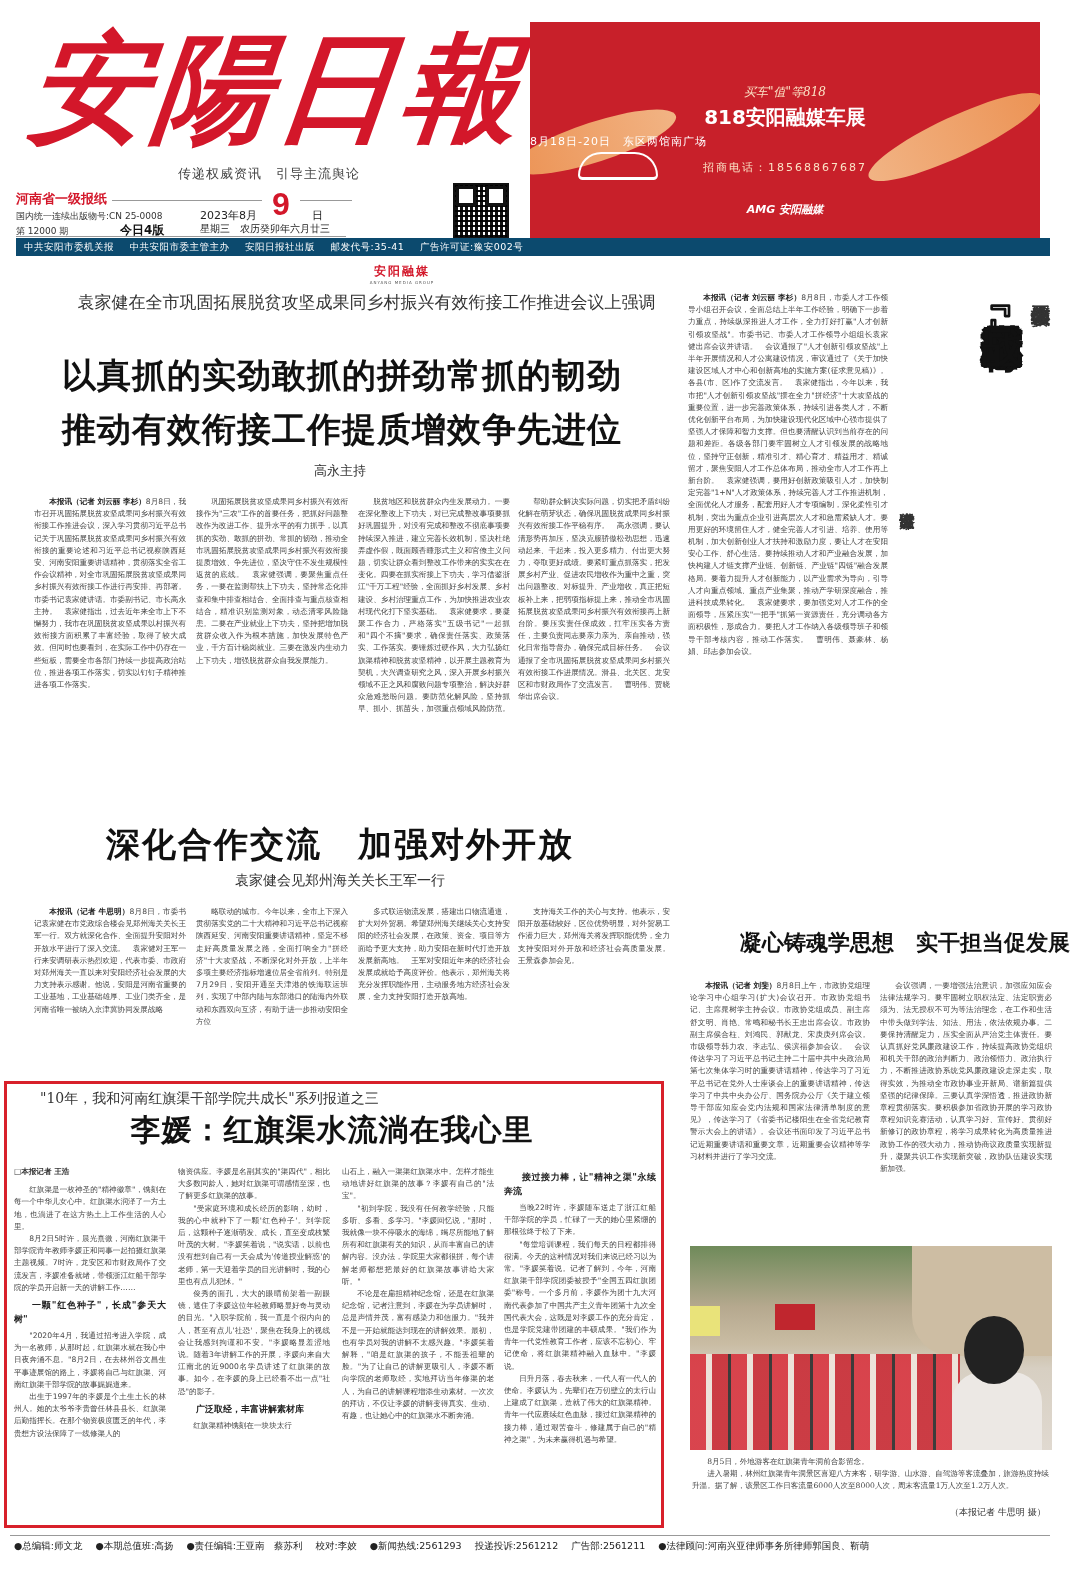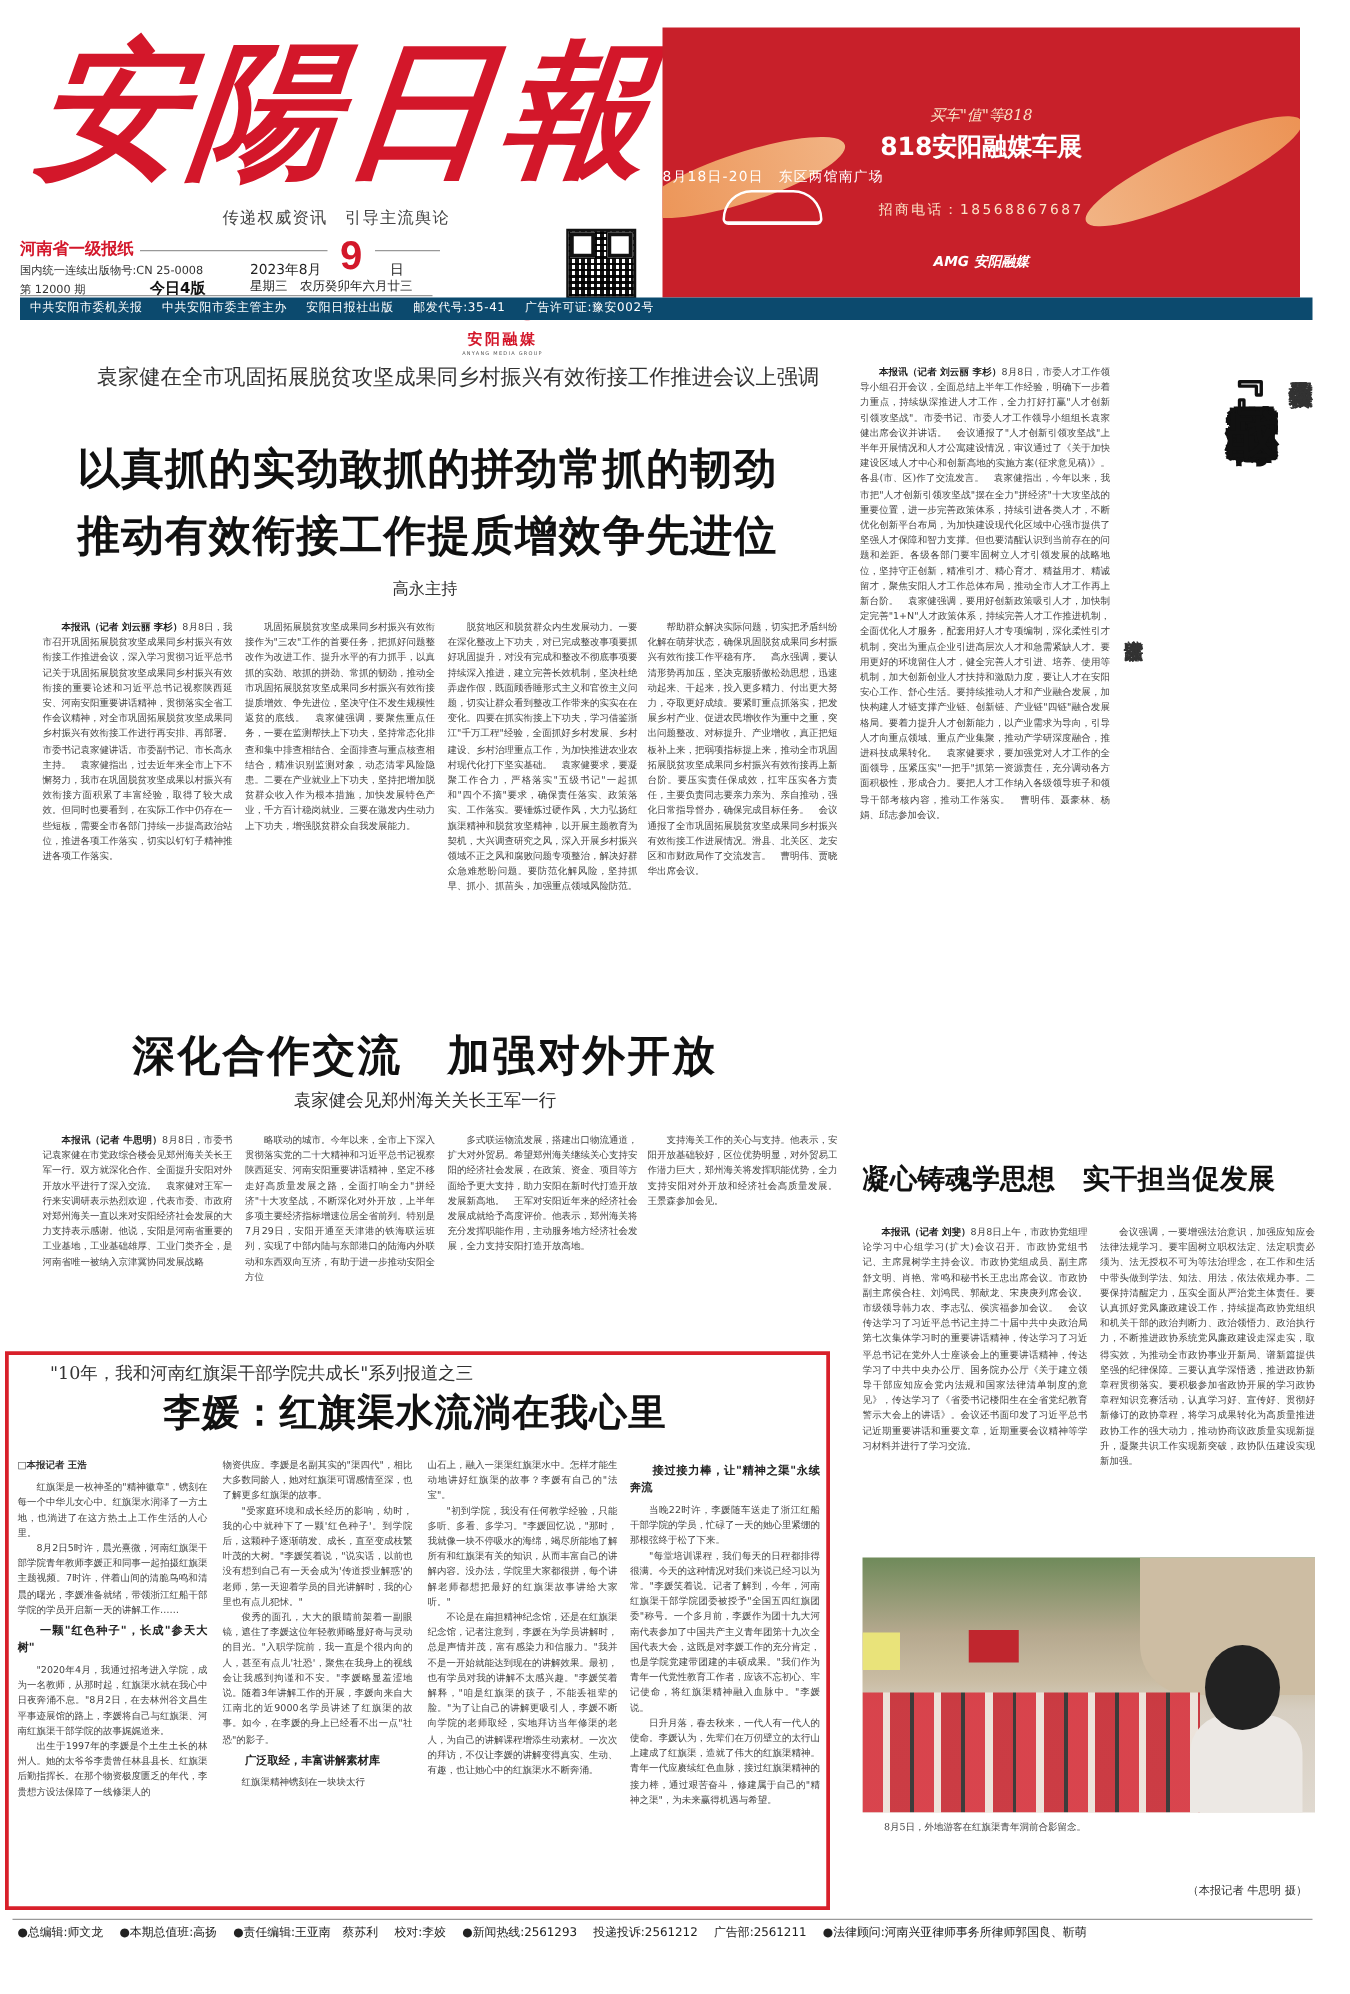--- a/index.html
+++ b/index.html
@@ -60,21 +60,21 @@
   
   .s2-vkicker { position: absolute; left: 1028px; top: 290px; width: 24px; font-size: 20px; line-height: 22px; color: #333; writing-mode: vertical-rl; }
   .s2-vhead { position: absolute; left: 930px; top: 292px; width: 96px; height: 610px; font-size: 42px; font-weight: bold; line-height: 48px; color: #111; writing-mode: vertical-rl; font-family: "DejaVu Serif", serif; }
   .s2-vsub { position: absolute; left: 895px; top: 500px; width: 22px; font-size: 16px; color: #333; writing-mode: vertical-rl; }
 
   
   .s3-head { position: absolute; left: 0; width: 680px; top: 822px; text-align: center; font-family: "DejaVu Serif", serif; font-weight: bold; font-size: 34px; color: #111; letter-spacing: 2px; }
   .s3-sub { position: absolute; left: 0; width: 680px; top: 872px; text-align: center; font-size: 14px; color: #333; }
 
   
-  .s4-head { position: absolute; left: 690px; top: 928px; width: 380px; text-align: left; font-family: "DejaVu Serif", serif; font-weight: bold; font-size: 22px; color: #111; }
+  .s4-head { position: absolute; left: 690px; top: 928px; width: 380px; text-align: right; font-family: "DejaVu Serif", serif; font-weight: bold; font-size: 22px; color: #111; }
 
   
   .feature { position: absolute; left: 4px; top: 1081px; width: 660px; height: 447px; border: 3px solid #d8202a; }
   .f-kicker { position: absolute; left: 40px; top: 1090px; font-size: 14px; color: #333; font-family: "DejaVu Serif", serif; }
   .f-head { position: absolute; left: 0; width: 664px; top: 1110px; text-align: center; font-family: "DejaVu Serif", serif; font-weight: bold; font-size: 30px; color: #111; letter-spacing: 1px; }
 
   
   .photo { position: absolute; left: 690px; top: 1246px; width: 362px; height: 204px; overflow: hidden;
            background: linear-gradient(180deg,#6f8a5a 0%,#b6a98f 30%,#c9bca3 48%,#d7cfc2 60%,#e0d9d0 100%); }
   .photo .rock { position: absolute; right: 0; top: 0; width: 140px; height: 110px; background: #cdbda3; border-radius: 0 0 0 40px; }
@@ -192,21 +192,21 @@
   <p>会议强调，一要增强法治意识，加强应知应会法律法规学习。要牢固树立职权法定、法定职责必须为、法无授权不可为等法治理念，在工作和生活中带头做到学法、知法、用法，依法依规办事。二要保持清醒定力，压实全面从严治党主体责任。要认真抓好党风廉政建设工作，持续提高政协党组织和机关干部的政治判断力、政治领悟力、政治执行力，不断推进政协系统党风廉政建设走深走实，取得实效，为推动全市政协事业开新局、谱新篇提供坚强的纪律保障。三要认真学深悟透，推进政协新章程贯彻落实。要积极参加省政协开展的学习政协章程知识竞赛活动，认真学习好、宣传好、贯彻好新修订的政协章程，将学习成果转化为高质量推进政协工作的强大动力，推动协商议政质量实现新提升，凝聚共识工作实现新突破，政协队伍建设实现新加强。</p>
 </div>
 
 <div class="feature"></div>
 <div class="f-kicker">"10年，我和河南红旗渠干部学院共成长"系列报道之三</div>
 <div class="f-head">李媛：红旗渠水流淌在我心里</div>
 
 <div class="col" style="left:14px;top:1166px;width:152px;height:356px;">
   <div style="font-weight:bold;color:#333;margin-bottom:6px;">□本报记者 王浩</div>
   <p>红旗渠是一枚神圣的"精神徽章"，镌刻在每一个中华儿女心中。红旗渠水润泽了一方土地，也淌进了在这方热土上工作生活的人心里。</p>
-  <p>8月2日5时许，晨光熹微，河南红旗渠干部学院青年教师李媛正和同事一起拍摄红旗渠主题视频。7时许，伴着山间的清脆鸟鸣和清晨的曙光，李媛准备就绪，带领浙江红船干部学院的学员开启新一天的讲解工作……</p>
+  <p>8月2日5时许，晨光熹微，河南红旗渠干部学院青年教师李媛正和同事一起拍摄红旗渠主题视频。7时许，龙安区和市财政局作了交流发言，李媛准备就绪，带领浙江红船干部学院的学员开启新一天的讲解工作……</p>
   <div class="sub">一颗"红色种子"，长成"参天大树"</div>
   <p>"2020年4月，我通过招考进入学院，成为一名教师，从那时起，红旗渠水就在我心中日夜奔涌不息。"8月2日，在去林州谷文昌生平事迹展馆的路上，李媛将自己与红旗渠、河南红旗渠干部学院的故事娓娓道来。</p>
   <p>出生于1997年的李媛是个土生土长的林州人。她的太爷爷李贵曾任林县县长、红旗渠后勤指挥长。在那个物资极度匮乏的年代，李贵想方设法保障了一线修渠人的</p>
 </div>
 <div class="col" style="left:178px;top:1166px;width:152px;height:356px;">
   <p style="text-indent:0">物资供应。李媛是名副其实的"渠四代"，相比大多数同龄人，她对红旗渠可谓感情至深，也了解更多红旗渠的故事。</p>
   <p>"受家庭环境和成长经历的影响，幼时，我的心中就种下了一颗'红色种子'。到学院后，这颗种子逐渐萌发、成长，直至变成枝繁叶茂的大树。"李媛笑着说，"说实话，以前也没有想到自己有一天会成为'传道授业解惑'的老师，第一天迎着学员的目光讲解时，我的心里也有点儿犯怵。"</p>
   <p>俊秀的面孔，大大的眼睛前架着一副眼镜，遮住了李媛这位年轻教师略显好奇与灵动的目光。"入职学院前，我一直是个很内向的人，甚至有点儿'社恐'，聚焦在我身上的视线会让我感到拘谨和不安。"李媛略显羞涩地说。随着3年讲解工作的开展，李媛向来自大江南北的近9000名学员讲述了红旗渠的故事。如今，在李媛的身上已经看不出一点"社恐"的影子。</p>
   <div class="sub">广泛取经，丰富讲解素材库</div>
   <p>红旗渠精神镌刻在一块块太行</p>
@@ -228,20 +228,21 @@
   <div class="flag"></div>
   <div class="banner"></div>
   <div class="crowd"></div>
   <div class="woman">
     <div class="bd"></div>
     <div class="hd"></div>
   </div>
 </div>
 <div class="caption">
   <p>8月5日，外地游客在红旗渠青年洞前合影留念。</p>
+  <p>进入暑期，林州红旗渠青年洞景区喜迎八方来客，研学游、山水游、自驾游等客流叠加，旅游热度持续升温。据了解，该景区工作日客流量6000人次至8000人次，周末客流量1万人次至1.2万人次。</p>
 </div>
 <div class="credit">（本报记者 牛思明 摄）</div>
 
 <div class="footer-line"></div>
 <div class="footer">
   <span>●总编辑:师文龙</span>
   <span>●本期总值班:高扬</span>
   <span>●责任编辑:王亚南　蔡苏利</span>
   <span>校对:李姣</span>
   <span>●新闻热线:2561293</span>

